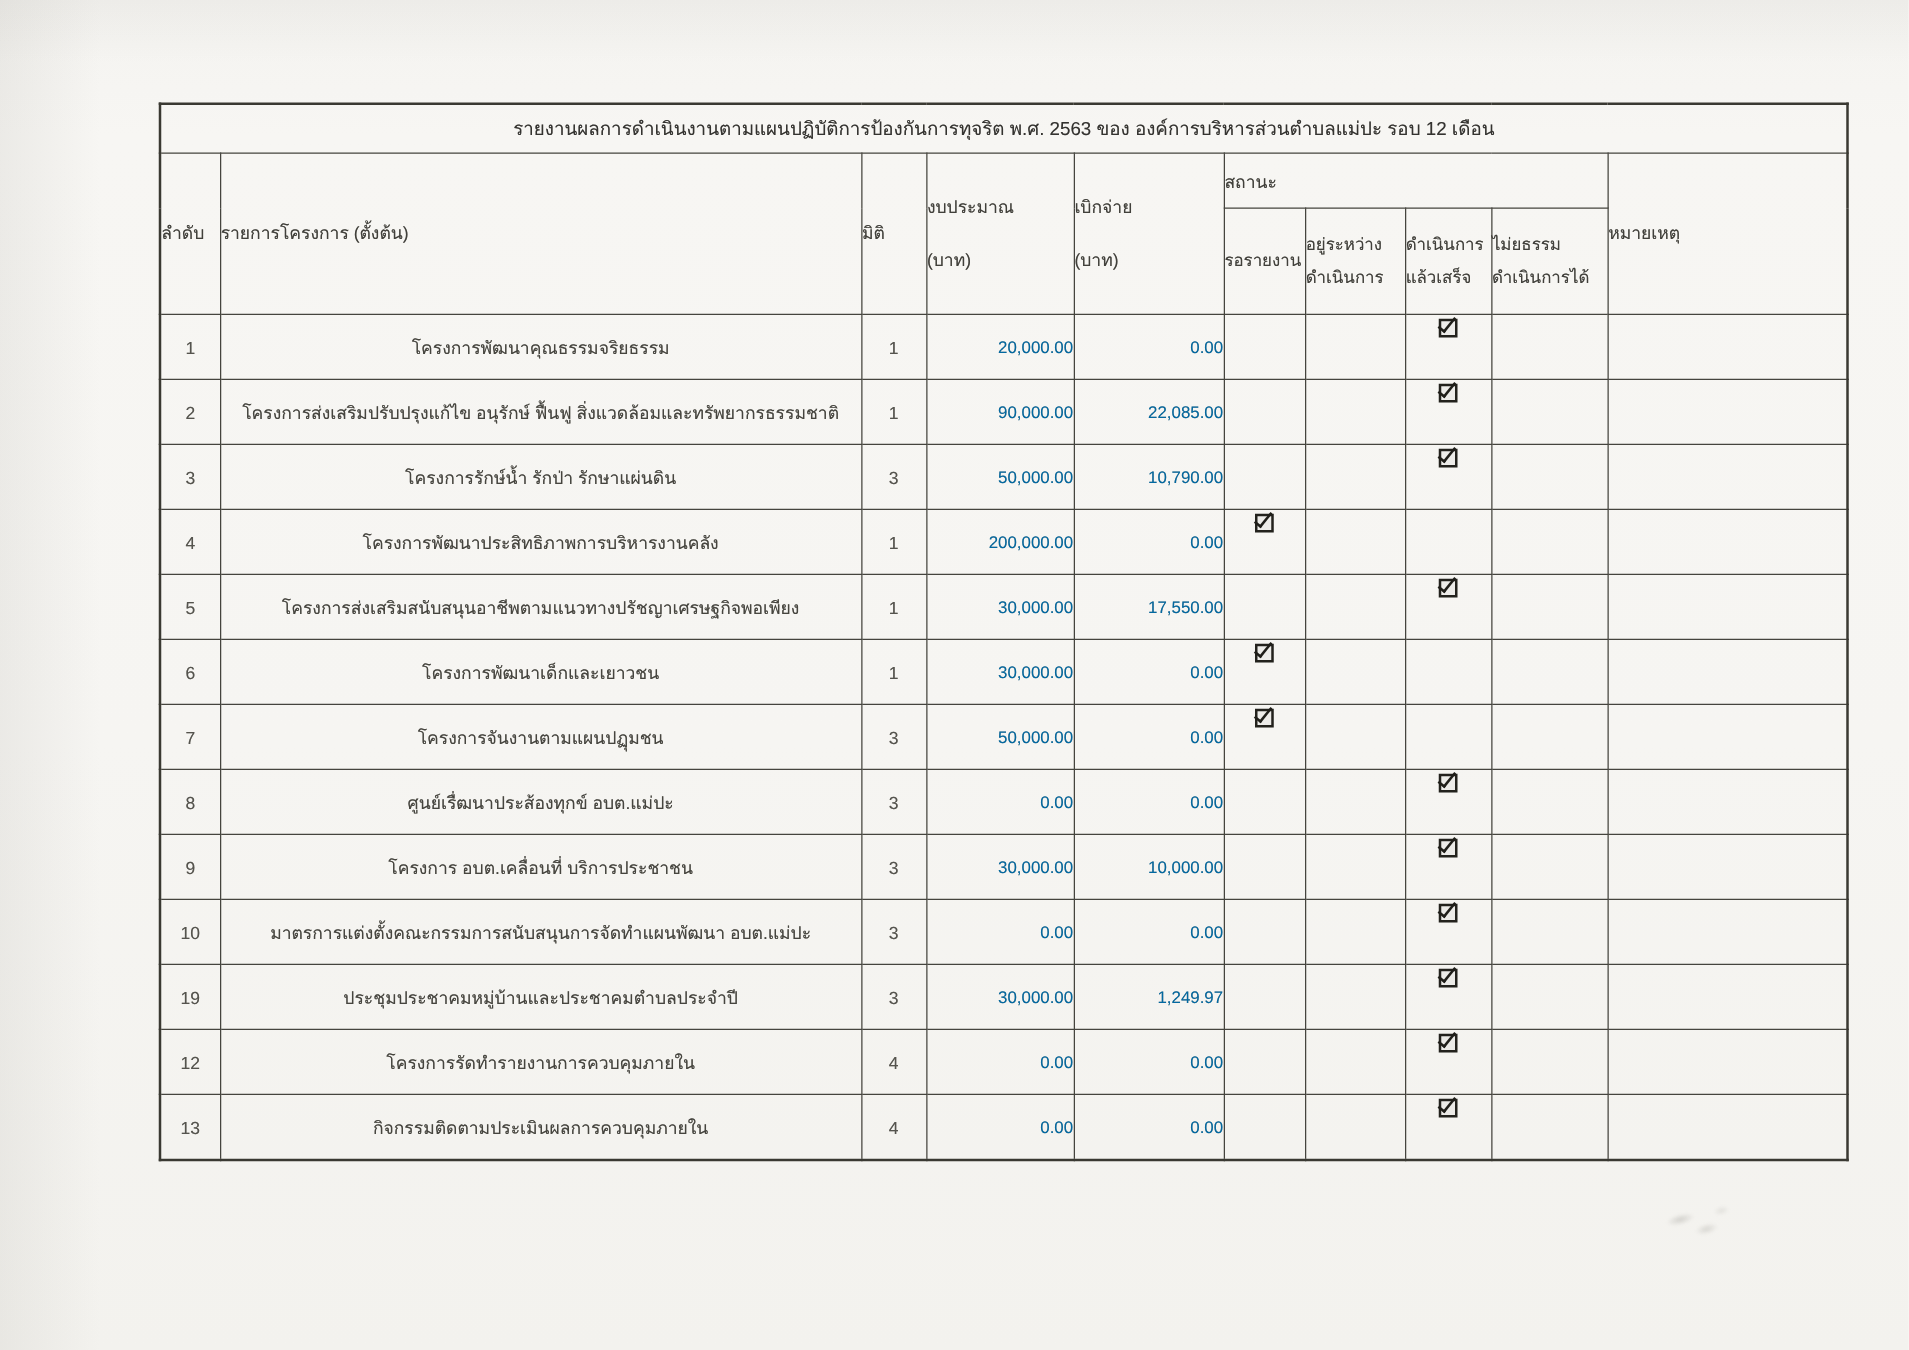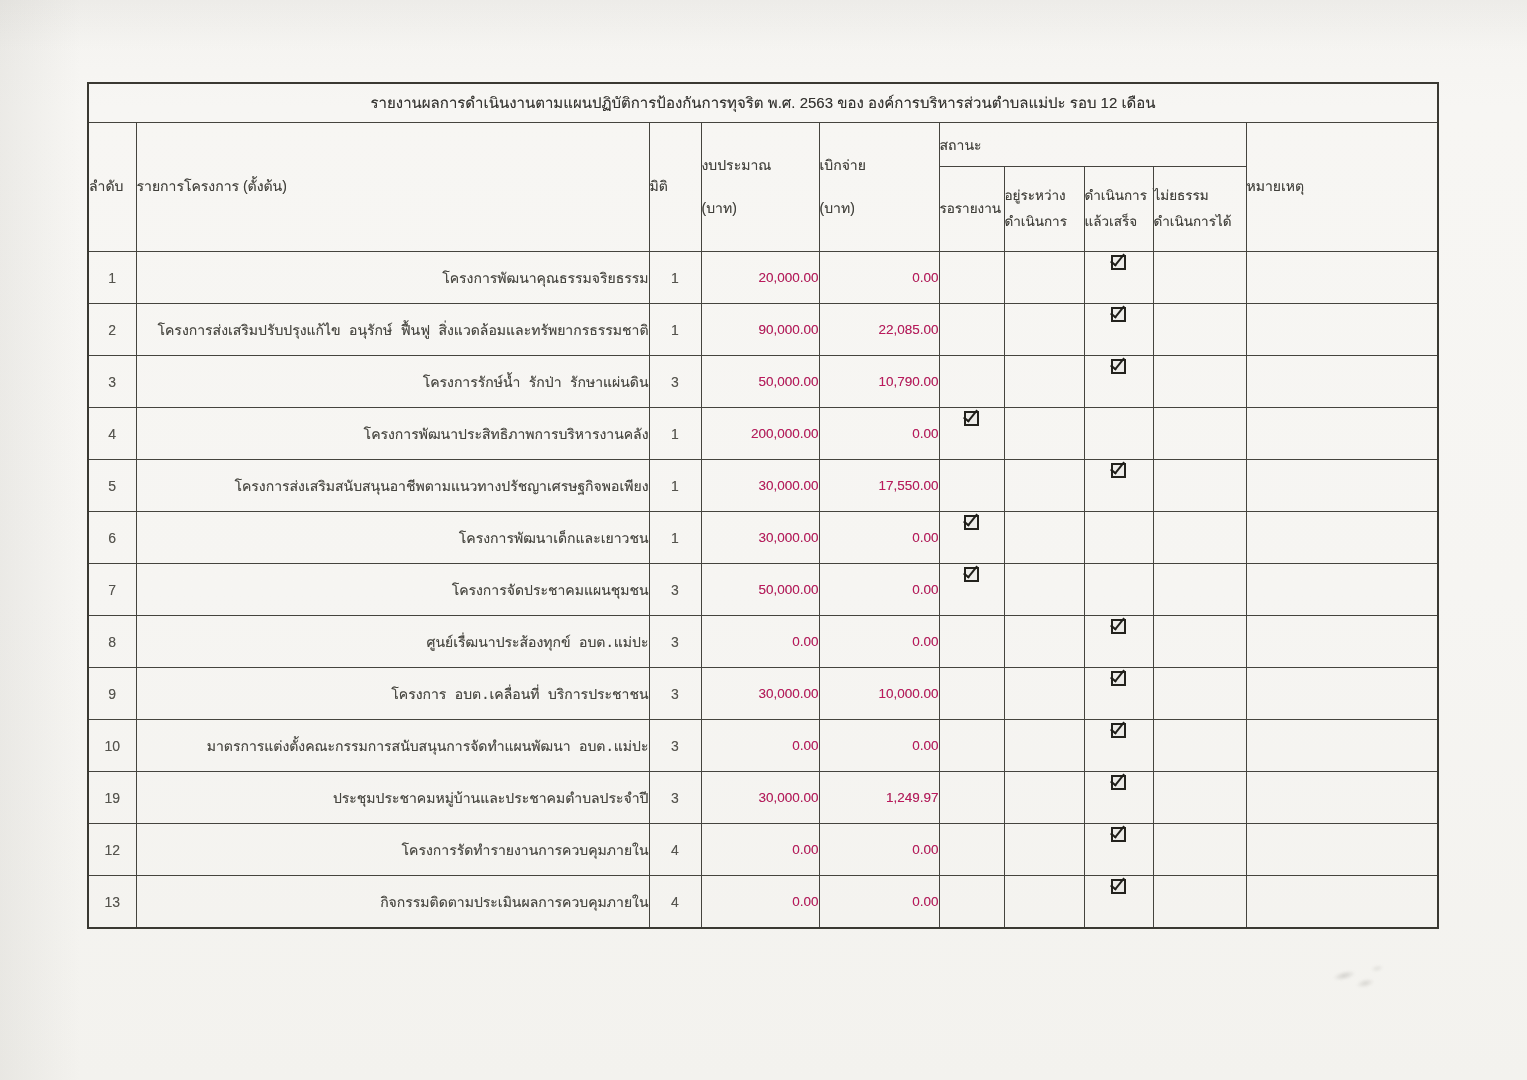--- a/index.html
+++ b/index.html
@@ -17,34 +17,34 @@
     position:absolute;left:87px;top:82px;width:1350px;
     border-collapse:collapse;table-layout:fixed;
     font-size:14px;
   }
   .doc-table td,.doc-table th{
     border:1.5px solid #45443e;
     font-weight:normal;
     padding:0;
     text-shadow:0 0 .5px rgba(70,68,62,.45);
   }
-  .doc-table{border:2.5px solid #3a3932;}
+  .doc-table{border:2.5px solid #3a3932;margin-left:40px;}
   .title-cell{
     height:38px;text-align:center;vertical-align:middle;
     font-weight:bold;font-size:15px;color:#343330;
   }
   thead th{vertical-align:middle;text-align:left;color:#41403b;}
   .h-top{height:43px;}
   .h-sub{height:84px;white-space:pre-line;line-height:1.9;font-size:13.5px;}
   .h-span{line-height:3.1;white-space:pre-line;}
   tbody td{height:51px;vertical-align:middle;font-size:14px;color:#46453f;}
   .c-index{text-align:center;color:#55544e;}
-  .c-project{text-align:right;padding:6px 8px 2px 13px;font-family:Liberation Mono, monospace;}
+  .c-project{text-align:center;padding:6px 8px 2px 13px;}
   .c-dim{text-align:center;color:#55544e;}
-  .c-num{text-align:right;padding-right:26px;color:#be185d;font-size:13.5px;}
+  .c-num{text-align:right;padding-right:26px;color:#0369a1;font-size:13.5px;}
   .c-status{vertical-align:top;text-align:center;padding-top:5px;}
   .check{
     position:relative;display:inline-block;width:11px;height:11px;
     border:2.2px solid #23221d;margin-top:3px;background:rgba(35,34,29,.04);
   }
   .check::after{
     content:"";position:absolute;left:1px;top:-6px;width:5px;height:13px;
     border-right:2.8px solid #1f1e19;border-bottom:2.8px solid #1f1e19;
     transform:rotate(39deg);
   }
@@ -169,21 +169,21 @@
     <td class="c-num">30,000.00</td>
     <td class="c-num">0.00</td>
     <td class="c-status"><span class="check"></span></td>
     <td class="c-status"></td>
     <td class="c-status"></td>
     <td class="c-status"></td>
     <td class="c-note"></td>
   </tr>
       <tr>
     <td class="c-index">7</td>
-    <td class="c-project">โครงการจัดประชาคมแผนชุมชน</td>
+    <td class="c-project">โครงการจันงานตามแผนปฏุมชน</td>
     <td class="c-dim">3</td>
     <td class="c-num">50,000.00</td>
     <td class="c-num">0.00</td>
     <td class="c-status"><span class="check"></span></td>
     <td class="c-status"></td>
     <td class="c-status"></td>
     <td class="c-status"></td>
     <td class="c-note"></td>
   </tr>
       <tr>

